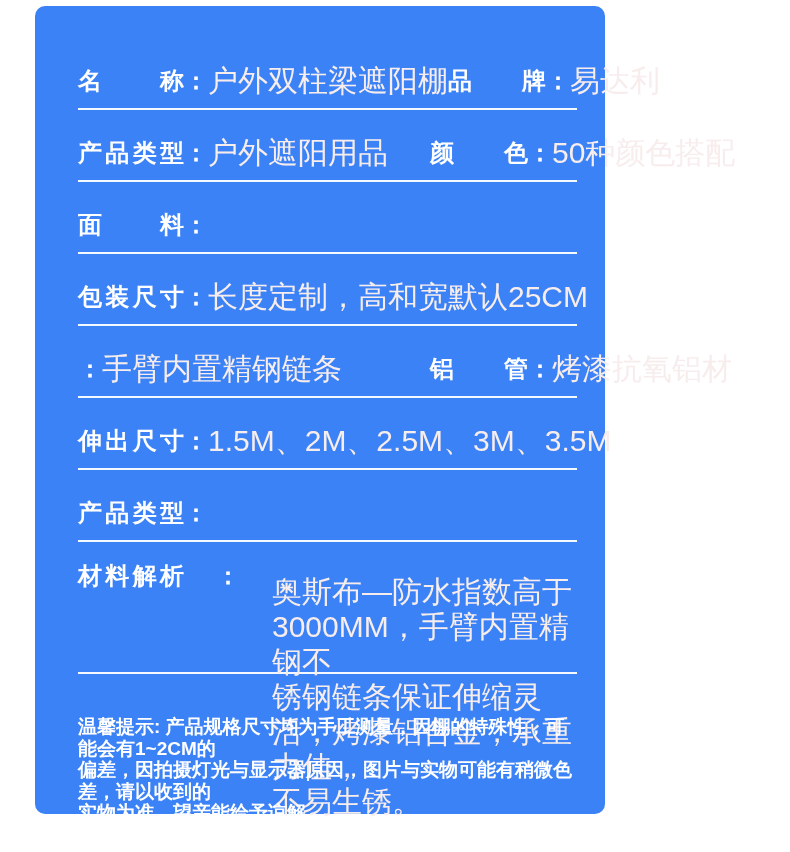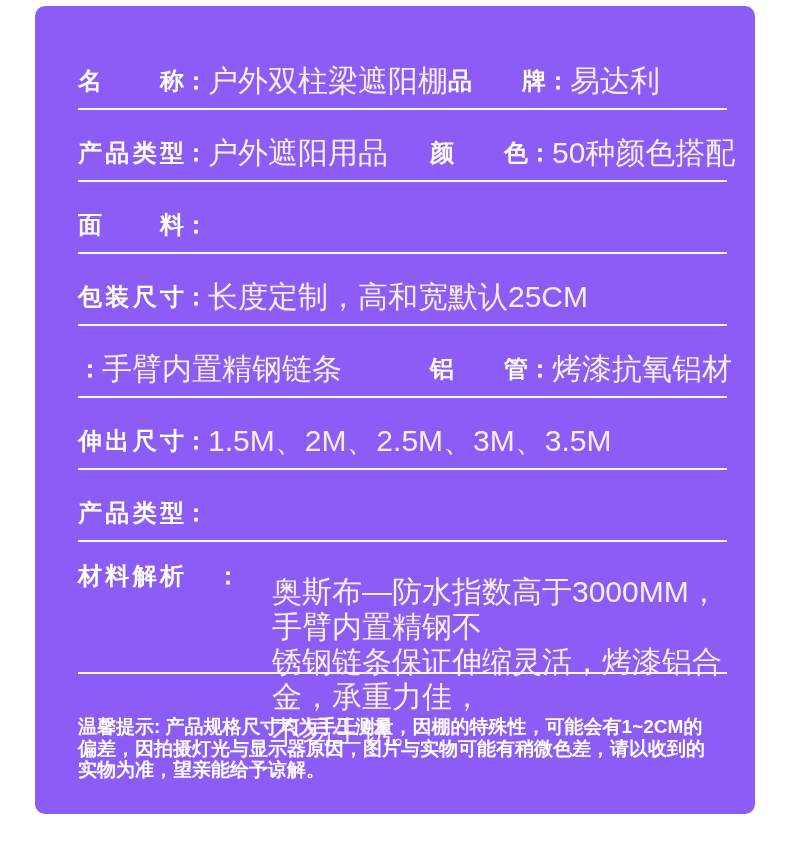--- a/index.html
+++ b/index.html
@@ -8,23 +8,23 @@
     width: 790px;
     height: 852px;
     background: #ffffff;
     font-family: "Liberation Sans", sans-serif;
     overflow: hidden;
   }
   .spec-panel {
     position: absolute;
     left: 35px;
     top: 6px;
-    width: 720px;
+    width: 570px;
     height: 808px;
-    background: #8b5cf6;
+    background: #3b82f6;
     border-radius: 10px;
     box-sizing: border-box;
     padding: 32px 28px 0 43px;
   }
   .spec-row {
     box-sizing: border-box;
     height: 72px;
     padding-top: 16px;
     display: flex;
     align-items: center;

